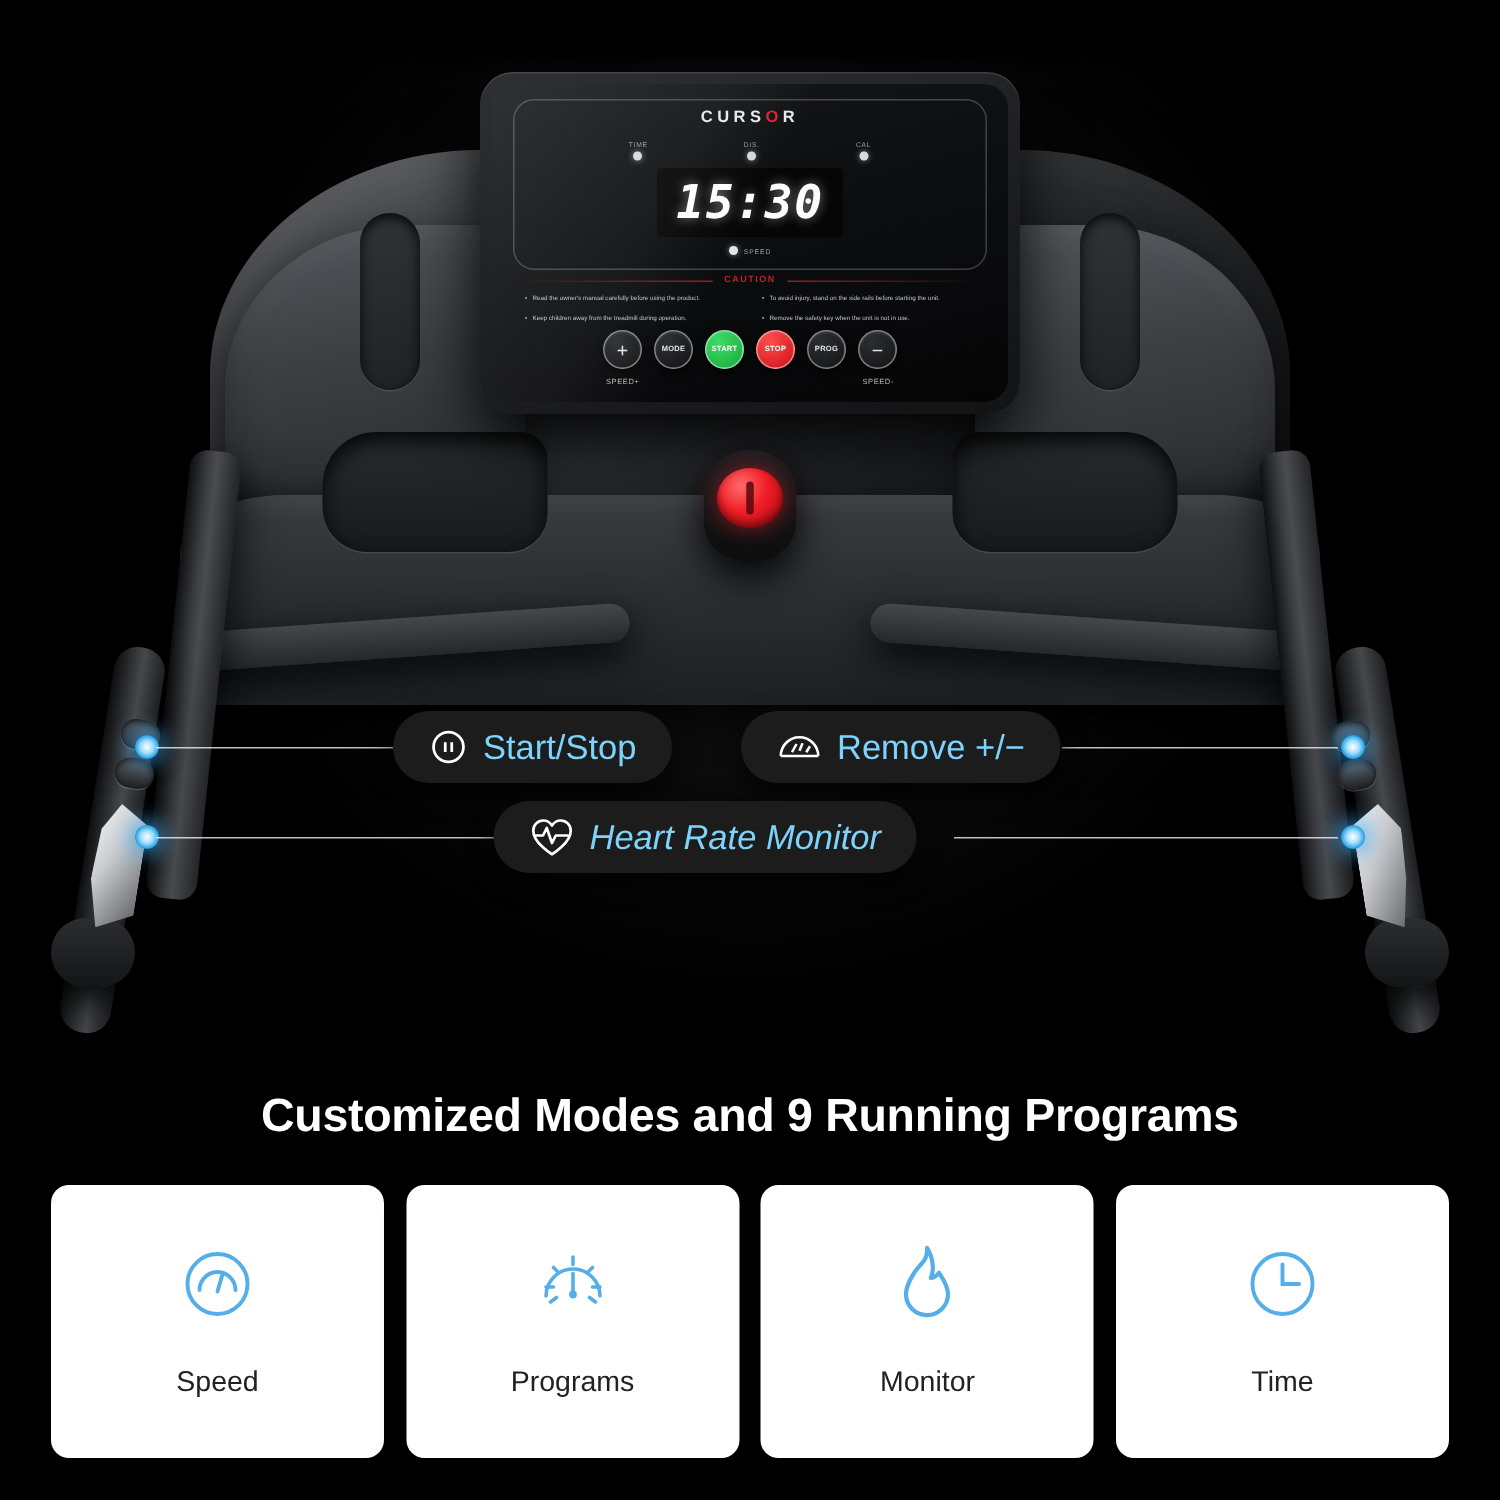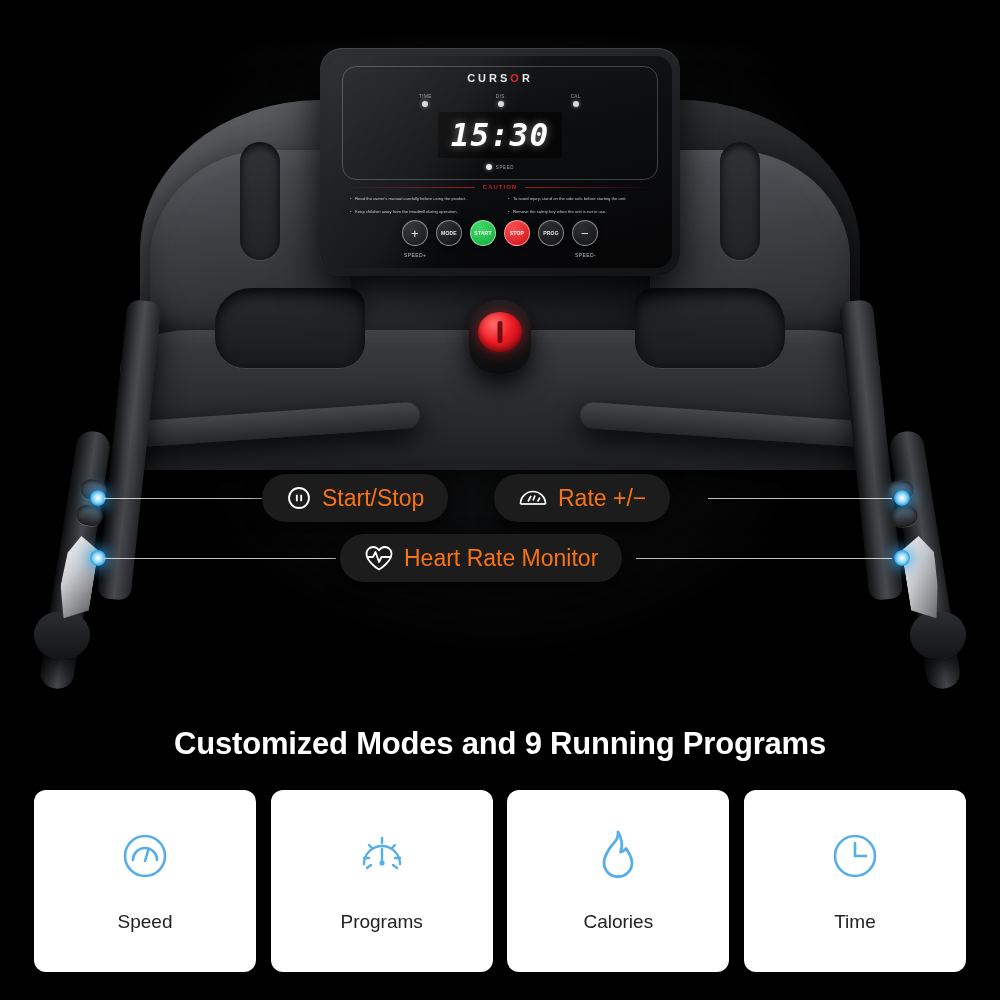--- a/index.html
+++ b/index.html
@@ -151,21 +151,21 @@
 
   
   .anchor { position:absolute; width:16px; height:16px; border-radius:50%;
       background:radial-gradient(circle, #ffffff 0%, #9fdcff 38%, #1f9de0 70%, rgba(20,120,190,0) 100%);
       box-shadow:0 0 12px 5px rgba(60,170,240,.55); }
   .lead { position:absolute; height:1px; background:rgba(255,255,255,.75); }
 
   .pill { position:absolute; display:flex; align-items:center; gap:10px;
       background:#1c1c1c; border-radius:30px; padding:0 24px; height:48px;
       box-shadow:0 6px 18px rgba(0,0,0,.8); }
-  .pill span { color:#f97316; font-size:23px; white-space:nowrap; }
+  .pill span { color:#7dd3fc; font-size:23px; white-space:nowrap; }
   .pill svg { flex:0 0 auto; display:block; }
 
   
   #headline { position:absolute; left:0; top:726px; width:1000px; text-align:center;
       color:#fff; font-size:31px; font-weight:700; letter-spacing:-.2px; }
 
   
   #cards { position:absolute; left:34px; top:790px; width:932px; display:flex; justify-content:space-between; }
   .card { width:222px; height:182px; background:#fff; border-radius:12px;
       display:flex; flex-direction:column; align-items:center; justify-content:center; gap:28px;
@@ -298,24 +298,24 @@
     </div>
 
     <div class="pill" style="left:494px; top:474px;">
       <svg width="30" height="26" viewBox="0 0 30 24" fill="none" stroke="#fff" stroke-width="1.7">
         <path d="M2.5 18a12.5 12.5 0 0 1 25 0"></path>
           <line x1="2.5" y1="18" x2="27.5" y2="18"></line>
         <line x1="10" y1="15.5" x2="13" y2="10"></line>
           <line x1="15" y1="14.5" x2="17" y2="9.5"></line>
         <line x1="19.5" y1="15.5" x2="22" y2="11.5"></line>
       </svg>
-      <span>Rate +/−</span>
-    </div>
-
-    <div class="pill" style="left:340px; top:534px;">
+      <span>Remove +/−</span>
+    </div>
+
+    <div class="pill" style="left:329px; top:534px;font-style:italic;">
       <svg width="30" height="28" viewBox="0 0 30 28" fill="none" stroke="#fff" stroke-width="1.8" stroke-linecap="round" stroke-linejoin="round">
         <path d="M15 25.5C15 25.5 2.5 18 2.5 9.8 2.5 5.9 5.6 3 9.2 3c2.4 0 4.6 1.4 5.8 3.4C16.2 4.4 18.4 3 20.8 3c3.6 0 6.7 2.9 6.7 6.8 0 8.2-12.5 15.7-12.5 15.7z"></path>
         <path d="M4 13h5l2.5-5 3.5 10 2.5-5h8"></path>
       </svg>
       <span>Heart Rate Monitor</span>
     </div>
   </div>
 
   <div id="headline">Customized Modes and 9 Running Programs</div>
 
@@ -349,21 +349,21 @@
       </div>
       <p>Programs</p>
     </div>
 
     <div class="card">
       <div class="ico">
         <svg width="46" height="54" viewBox="0 0 46 54" fill="none" stroke="#55aee8" stroke-width="2.8" stroke-linejoin="round" stroke-linecap="round">
           <path d="M23 3c1 8-5 11-8.5 16.5C11 25 9 29 9 33.5A14 14 0 0 0 37 34c0-6-3.5-10.5-6-14.5-2 2.5-3.5 3.5-5.5 3.5 2.5-5.5 1.5-14-2.5-20z"></path>
         </svg>
       </div>
-      <p>Calories</p>
+      <p>Monitor</p>
     </div>
 
     <div class="card">
       <div class="ico">
         <svg width="52" height="52" viewBox="0 0 52 52" fill="none" stroke="#55aee8" stroke-width="2.6" stroke-linecap="round">
           <circle cx="26" cy="26" r="20"></circle>
           <path d="M26 13v13h11"></path>
         </svg>
       </div>
       <p>Time</p>

